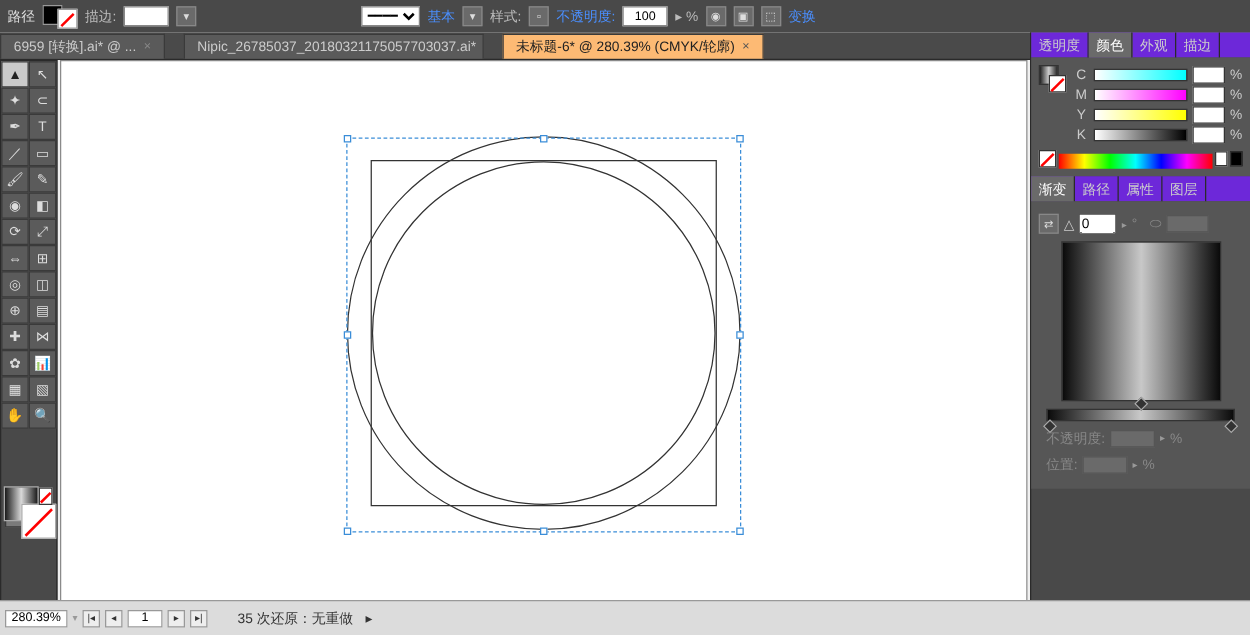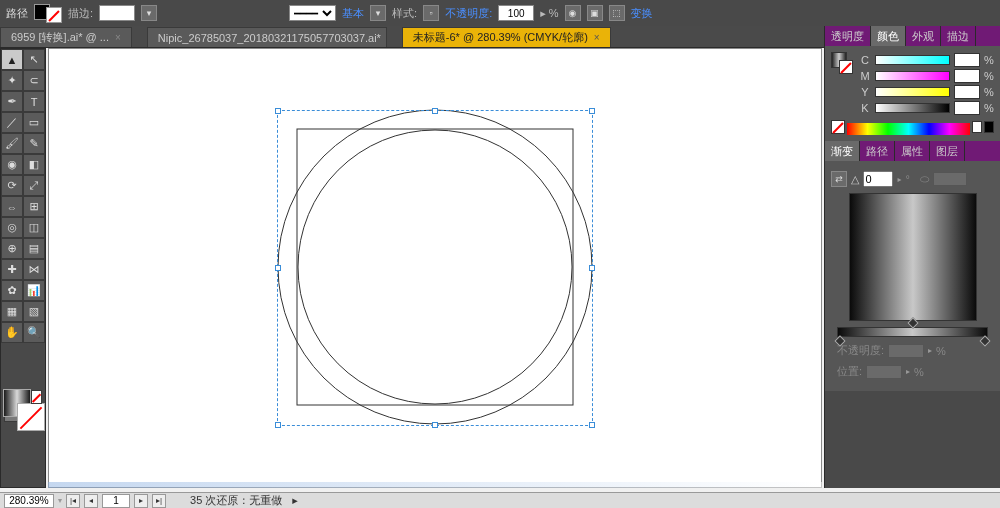--- a/index.html
+++ b/index.html
@@ -11,21 +11,21 @@
 .topbar input[type=text] { width:36px; text-align:center; }
 .tb-btn { width:16px; height:16px; background:#6a6a6a; border:1px solid #888; display:inline-flex; align-items:center; justify-content:center; font-size:9px; color:#ddd; cursor:pointer; }
 .swatch-pair { display:flex; }
 .swatch-pair span { width:16px; height:16px; background:#000; border:1px solid #999; }
 .swatch-pair span:last-child { background:#fff; margin-left:-4px; margin-top:3px; position:relative; }
 .swatch-pair span.nored { background:#fff; position:relative; }
 .swatch-pair span.nored::after { content:""; position:absolute; left:0; right:0; top:50%; border-top:2px solid red; transform:rotate(-45deg); }
 
 .tabs { height:22px; background:#4a4a4a; display:flex; align-items:flex-end; border-bottom:1px solid #2a2a2a; }
 .tab { height:20px; padding:0 10px; background:#5a5a5a; color:#ccc; font-size:10px; display:flex; align-items:center; gap:6px; border:1px solid #3a3a3a; border-bottom:none; margin-right:15px; max-width:240px; white-space:nowrap; overflow:hidden; cursor:pointer; }
-.tab.active { background:#eab308; color:#222; }
+.tab.active { background:#fdba74; color:#222; }
 .tab .x { font-size:10px; color:#888; cursor:pointer; }
 .tab.active .x { color:#555; }
 
 .workspace { position:absolute; top:48px; left:48px; right:178px; bottom:20px; background:#fff; border:1px solid #8a8a8a; }
 .toolbox { position:absolute; top:48px; left:0; width:46px; bottom:20px; background:#494949; border:1px solid #2a2a2a; }
 .tool-row { display:flex; }
 .tool { width:22px; height:21px; border:1px solid #3a3a3a; background:#5b5b5b; display:flex; align-items:center; justify-content:center; cursor:pointer; color:#ddd; font-size:11px; }
 .tool.sel { background:#cacaca; color:#222; }
 .fillstroke { position:relative; height:48px; margin:4px 2px; }
 .fillstroke .big { width:28px; height:28px; border:1px solid #aaa; position:absolute; }
@@ -38,21 +38,21 @@
 .mode-row .m { width:14px; height:14px; border:1px solid #3a3a3a; margin:1px; background:#7a7a7a; }
 
 .canvas-art { position:absolute; left:50%; top:50%; transform:translate(-50%,-50%); }
 .sel-box { position:absolute; border:1px dashed #3a8dd8; width:316px; height:316px; left:50%; top:50%; transform:translate(-50%,-50%); }
 .handle { width:6px; height:6px; background:#fff; border:1px solid #3a8dd8; position:absolute; }
 .handle.tl{top:-3px;left:-3px}.handle.tr{top:-3px;right:-3px}.handle.bl{bottom:-3px;left:-3px}.handle.br{bottom:-3px;right:-3px}
 .handle.tm{top:-3px;left:50%;margin-left:-3px}.handle.bm{bottom:-3px;left:50%;margin-left:-3px}
 .handle.ml{left:-3px;top:50%;margin-top:-3px}.handle.mr{right:-3px;top:50%;margin-top:-3px}
 
 .panels { position:absolute; top:26px; right:0; width:176px; bottom:20px; background:#494949; border-left:1px solid #2a2a2a; font-size:10px; color:#ccc; }
-.ptabs { display:flex; background:#701a75; height:20px; }
+.ptabs { display:flex; background:#6d28d9; height:20px; }
 .ptab { padding:3px 6px; border-right:1px solid #2a2a2a; cursor:pointer; }
 .ptab.active { background:#6a6a6a; color:#fff; }
 .panel-body { padding:6px; background:#565656; }
 .color-panel .row { display:flex; align-items:center; gap:4px; height:15px; margin-bottom:1px; }
 .color-panel .row span.lbl { width:12px; text-align:center; color:#ccc; }
 .slider { flex:1; height:10px; background:linear-gradient(90deg,#fff,#000); border:1px solid #333; position:relative; }
 .slider.c{background:linear-gradient(90deg,#fff,#0ff)}
 .slider.m{background:linear-gradient(90deg,#fff,#f0f)}
 .slider.y{background:linear-gradient(90deg,#fff,#ff0)}
 .valbox { width:26px; height:14px; background:#fff; border:1px solid #333; font-size:9px; text-align:center; }
@@ -63,21 +63,21 @@
 .grad-panel .preview { width:20px; height:20px; background:linear-gradient(90deg,#222,#ddd,#222); border:1px solid #333; display:inline-block; vertical-align:middle; }
 .grad-panel select { font-size:10px; width:100px; height:16px; }
 .grad-row{display:flex;align-items:center;gap:4px;margin:4px 0;}
 .grad-preview { width:128px; height:128px; margin:6px auto; background:linear-gradient(90deg,#0a0a0a,#c8c8c8 50%,#0a0a0a); border:1px solid #333; position:relative; display:block; }
 .grad-bar { height:10px; background:linear-gradient(90deg,#0a0a0a,#c8c8c8 50%,#0a0a0a); border:1px solid #333; margin:0 6px; position:relative; }
 .stop { width:8px; height:8px; background:#333; position:absolute; bottom:-9px; transform:rotate(45deg); border:1px solid #aaa; }
 .disabled-row { display:flex; align-items:center; gap:4px; margin:6px; color:#888; }
 .disabled-row input { width:36px; background:#6a6a6a; border:1px solid #555; height:14px; }
 .tri { font-size:8px; color:#999; }
 
-.status { position:absolute; bottom:0; left:0; right:0; height:16px; background:#dcdcdc; border-top:1px solid #999; display:flex; align-items:center; font-size:10px; color:#333; padding:0 4px; gap:4px; }
+.status { position:absolute; bottom:0; left:0; right:0; height:28px; background:#dcdcdc; border-top:1px solid #999; display:flex; align-items:center; font-size:10px; color:#333; padding:0 4px; gap:4px; }
 .status input { width:50px; font-size:10px; border:1px solid #999; height:14px; text-align:center; }
 .status .nav { width:14px; height:14px; border:1px solid #999; background:#eee; display:flex; align-items:center; justify-content:center; cursor:pointer; font-size:8px; }
 .blurbar { position:absolute; bottom:20px; left:48px; right:178px; height:6px; background:linear-gradient(90deg,#8bb0e0,#fff); opacity:.5; }
 </style>
 </head>
 <body>
 
 <div class="topbar">
   <span>路径</span>
   <div class="swatch-pair">

